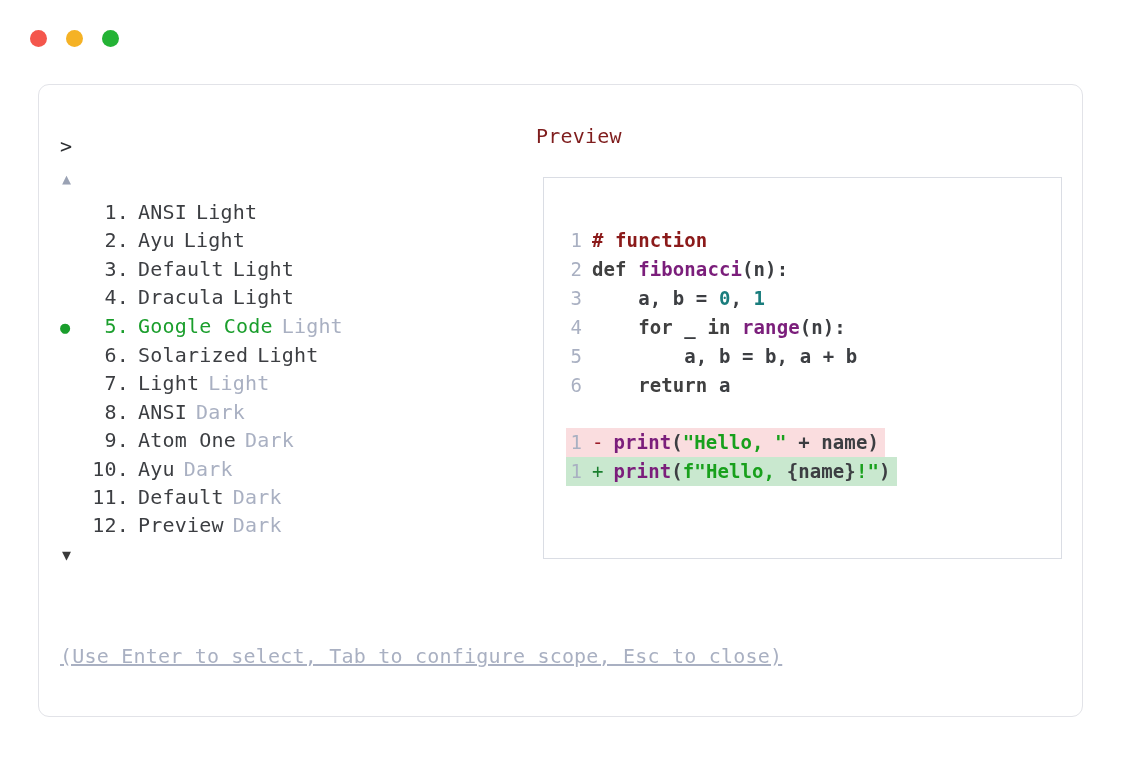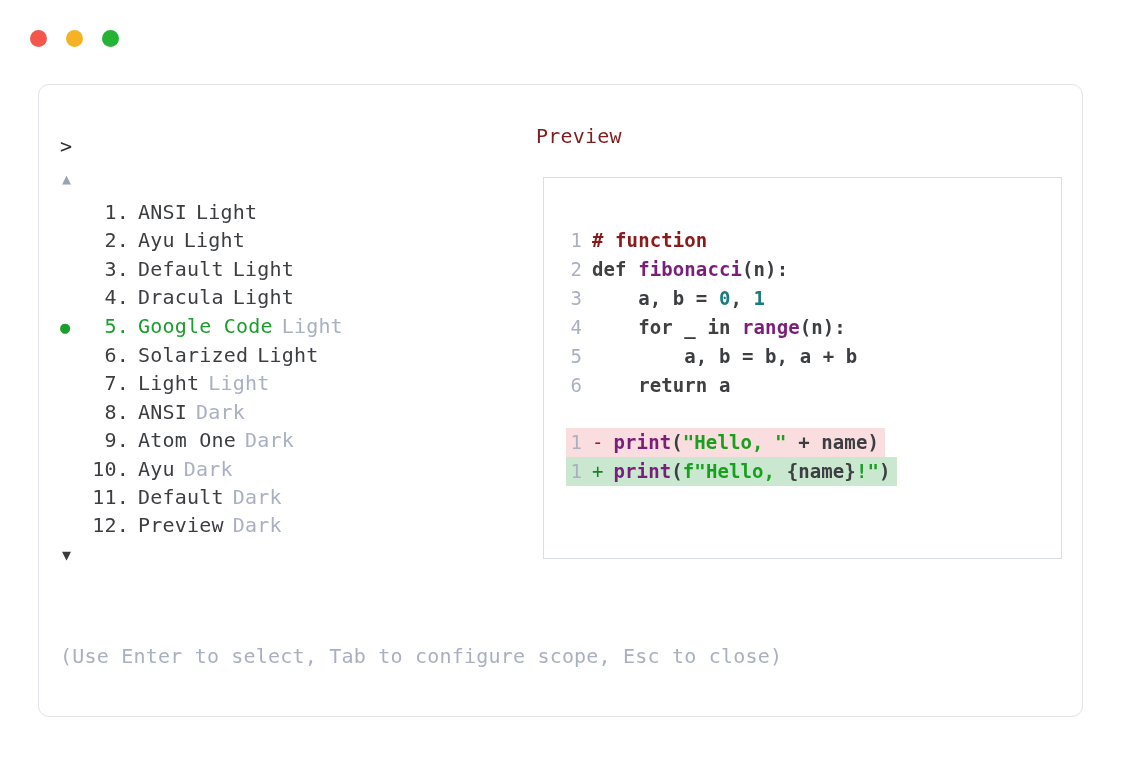--- a/index.html
+++ b/index.html
@@ -125,20 +125,21 @@
   
   .hint {
     position: absolute;
     left: 21px;
     top: 557px;
     font-size: 20px;
     line-height: 28px;
     color: #A9B0C2;
     letter-spacing: 0.2px;
     white-space: pre;
+    text-decoration: underline;
   }
 
   
   .preview-label {
     position: absolute;
     left: 497px;
     top: 37px;
     font-size: 20px;
     line-height: 28px;
     color: #7f1d1d;

